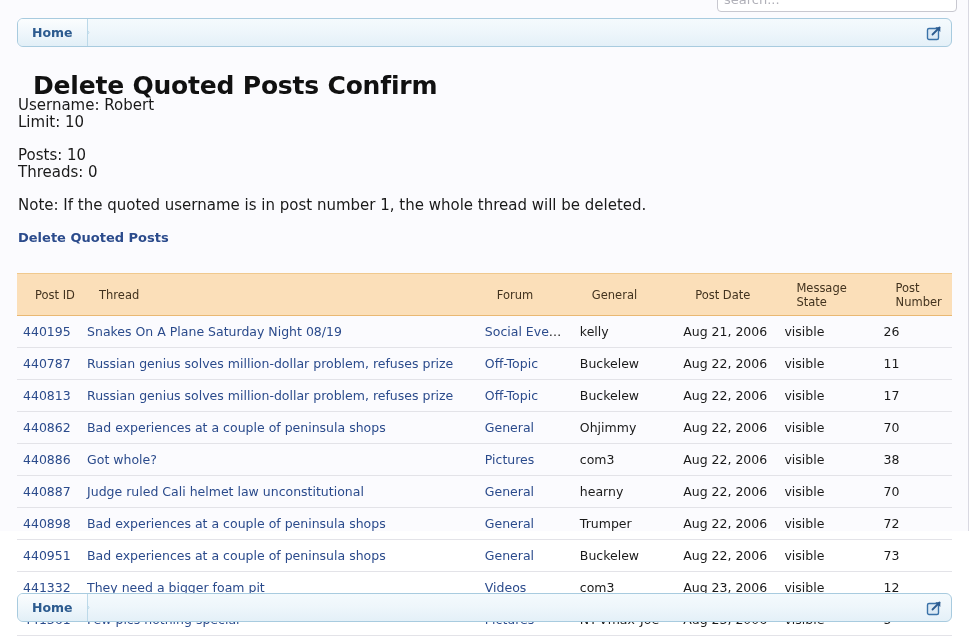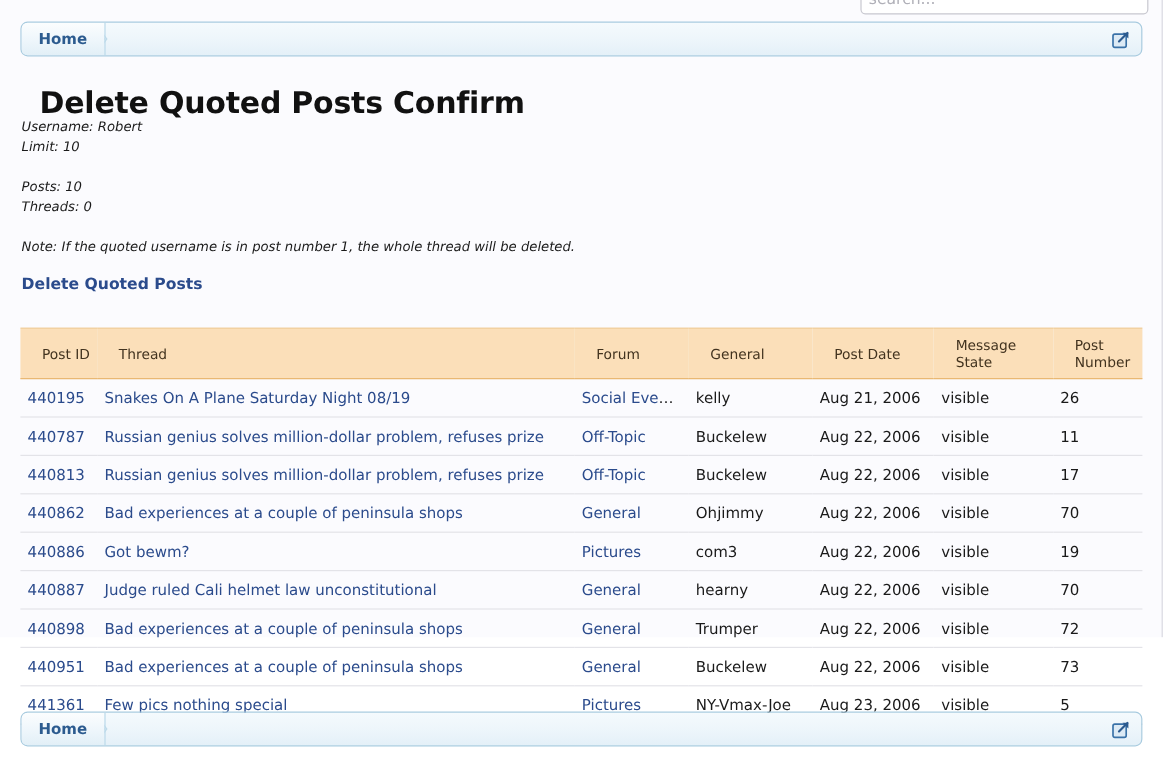--- a/index.html
+++ b/index.html
@@ -113,24 +113,23 @@
     font-weight: bold;
     letter-spacing: -0.2px;
     color: #111111;
     margin: 16px;
     line-height: 32px;
   }
 
   .meta-block {
     position: absolute;
     left: 18px;
-    font-size: 11px;
+    font-size: 15px;
     line-height: 17px;
     color: #1a1a1a;
-    font-style: italic;
   }
   #meta-user   { top: 97px; }
   #meta-counts { top: 147px; }
   #note-line   { top: 197px; }
 
   #action-link {
     position: absolute;
     left: 18px;
     top: 230px;
     font-size: 13px;
@@ -280,26 +279,26 @@
           <td><a class="cell-link">440862</a></td>
           <td><a class="cell-link">Bad experiences at a couple of peninsula shops</a></td>
           <td><a class="cell-link">General</a></td>
           <td>Ohjimmy</td>
           <td>Aug 22, 2006</td>
           <td>visible</td>
           <td>70</td>
         </tr>
         <tr>
           <td><a class="cell-link">440886</a></td>
-          <td><a class="cell-link">Got bewm?</a></td>
+          <td><a class="cell-link">Got whole?</a></td>
           <td><a class="cell-link">Pictures</a></td>
           <td>com3</td>
           <td>Aug 22, 2006</td>
           <td>visible</td>
-          <td>19</td>
+          <td>38</td>
         </tr>
         <tr>
           <td><a class="cell-link">440887</a></td>
           <td><a class="cell-link">Judge ruled Cali helmet law unconstitutional</a></td>
           <td><a class="cell-link">General</a></td>
           <td>hearny</td>
           <td>Aug 22, 2006</td>
           <td>visible</td>
           <td>70</td>
         </tr>
@@ -313,20 +312,29 @@
           <td>72</td>
         </tr>
         <tr>
           <td><a class="cell-link">440951</a></td>
           <td><a class="cell-link">Bad experiences at a couple of peninsula shops</a></td>
           <td><a class="cell-link">General</a></td>
           <td>Buckelew</td>
           <td>Aug 22, 2006</td>
           <td>visible</td>
           <td>73</td>
+        </tr>
+        <tr>
+          <td><a class="cell-link">441332</a></td>
+          <td><a class="cell-link">They need a bigger foam pit</a></td>
+          <td><a class="cell-link">Videos</a></td>
+          <td>com3</td>
+          <td>Aug 23, 2006</td>
+          <td>visible</td>
+          <td>12</td>
         </tr>
         <tr>
           <td><a class="cell-link">441361</a></td>
           <td><a class="cell-link">Few pics nothing special</a></td>
           <td><a class="cell-link">Pictures</a></td>
           <td>NY-Vmax-Joe</td>
           <td>Aug 23, 2006</td>
           <td>visible</td>
           <td>5</td>
         </tr>

